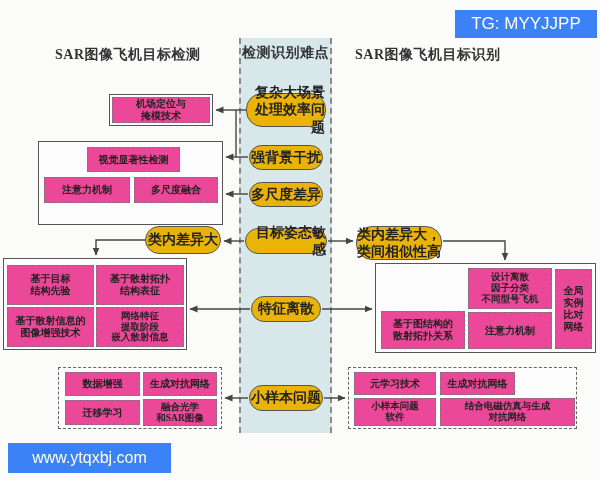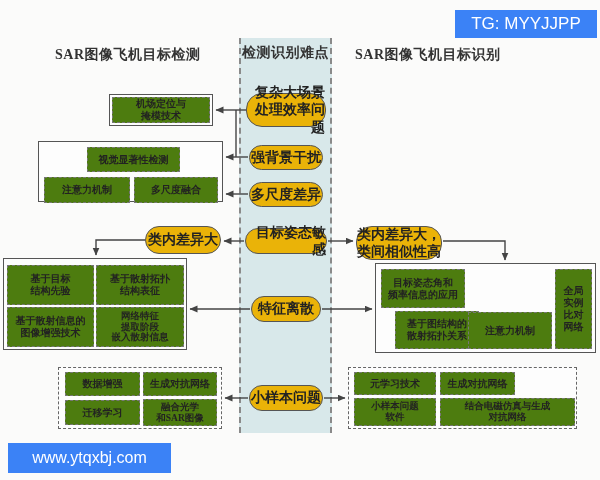--- a/index.html
+++ b/index.html
@@ -28,21 +28,21 @@
     font-size:14px; font-weight:bold; text-align:right;
     white-space:pre-line; line-height:1.25; color:#222; z-index:3;
   }
   
   .group {
     position:absolute; border:1.5px solid #555; background:#fdfdfd; z-index:2;
   }
   .group.dashed { border:1.5px dashed #666; }
   
   .mbox {
-    position:absolute; background:#4d7c0f; border:1.2px dashed #777;
+    position:absolute; background:#ec4899; border:1.2px dashed #777;
     display:flex; align-items:center; justify-content:center;
     font-size:10px; font-weight:bold; text-align:center;
     white-space:pre-line; line-height:1.2; color:#222;
   }
   .mbox.small { font-size:9.5px; line-height:1.15; }
   
   .overlay-label {
     position:absolute; background:#3b82f6; color:#fff;
     font-family:"Liberation Sans","DejaVu Sans",sans-serif;
     display:flex; align-items:center; justify-content:center; z-index:6;
@@ -89,21 +89,21 @@
 <div class="pill" style="left:249px; top:182px; width:74px; height:25px;">多尺度差异</div>
 <div class="pill" style="left:245px; top:228px; width:82px; height:26px;">目标姿态敏感</div>
 <div class="pill" style="left:251px; top:296px; width:70px; height:26px;">特征离散</div>
 <div class="pill" style="left:249px; top:385px; width:74px; height:26px;">小样本问题</div>
 
 <div class="group" style="left:109px; top:94px; width:104px; height:32px;">
   <div class="mbox" style="left:2px; top:2px; right:2px; bottom:2px;">机场定位与
 掩模技术</div>
 </div>
 
-<div class="group" style="left:38px; top:141px; width:185px; height:61px;">
+<div class="group" style="left:38px; top:141px; width:185px; height:84px;">
   <div class="mbox" style="left:48px; top:5px; width:93px; height:25px;">视觉显著性检测</div>
   <div class="mbox" style="left:5px; top:35px; width:86px; height:26px;">注意力机制</div>
   <div class="mbox" style="left:95px; top:35px; width:84px; height:26px;">多尺度融合</div>
 </div>
 
 <div class="pill" style="left:145px; top:226px; width:76px; height:28px;">类内差异大</div>
 
 <div class="group" style="left:3px; top:258px; width:184px; height:92px;font-family:Liberation Serif, serif;">
   <div class="mbox" style="left:3px; top:6px; width:87px; height:40px;">基于目标
 结构先验</div>
@@ -121,27 +121,28 @@
   <div class="mbox" style="left:84px; top:4px; width:74px; height:24px;">生成对抗网络</div>
   <div class="mbox" style="left:6px; top:32px; width:75px; height:25px;">迁移学习</div>
   <div class="mbox small" style="left:84px; top:31px; width:74px; height:27px;">融合光学
 和SAR图像</div>
 </div>
 
 <div class="pill" style="left:356px; top:226px; width:86px; height:34px; border-radius:16px;">类内差异大，
 类间相似性高</div>
 
 <div class="group" style="left:375px; top:263px; width:221px; height:90px;">
-  <div class="mbox" style="left:5px; top:5px; width:84px; height:39px;">目标姿态角和
-频率信息的应用</div>
+  <div class="mbox small" style="left:92px; top:4px; width:84px; height:41px;">设计离散
+因子分类
+不同型号飞机</div>
   <div class="mbox" style="left:179px; top:5px; width:37px; height:80px;">全局
 实例
 比对
 网络</div>
-  <div class="mbox" style="left:5px; top:47px; width:84px; height:38px;margin-left:14px;">基于图结构的
+  <div class="mbox" style="left:5px; top:47px; width:84px; height:38px;">基于图结构的
 散射拓扑关系</div>
   <div class="mbox" style="left:92px; top:48px; width:84px; height:37px;">注意力机制</div>
 </div>
 
 <div class="group dashed" style="left:348px; top:367px; width:229px; height:62px;">
   <div class="mbox" style="left:5px; top:4px; width:82px; height:23px;">元学习技术</div>
   <div class="mbox" style="left:91px; top:4px; width:75px; height:23px;">生成对抗网络</div>
   <div class="mbox small" style="left:5px; top:30px; width:82px; height:28px;">小样本问题
 软件</div>
   <div class="mbox small" style="left:91px; top:30px; width:135px; height:28px;">结合电磁仿真与生成

